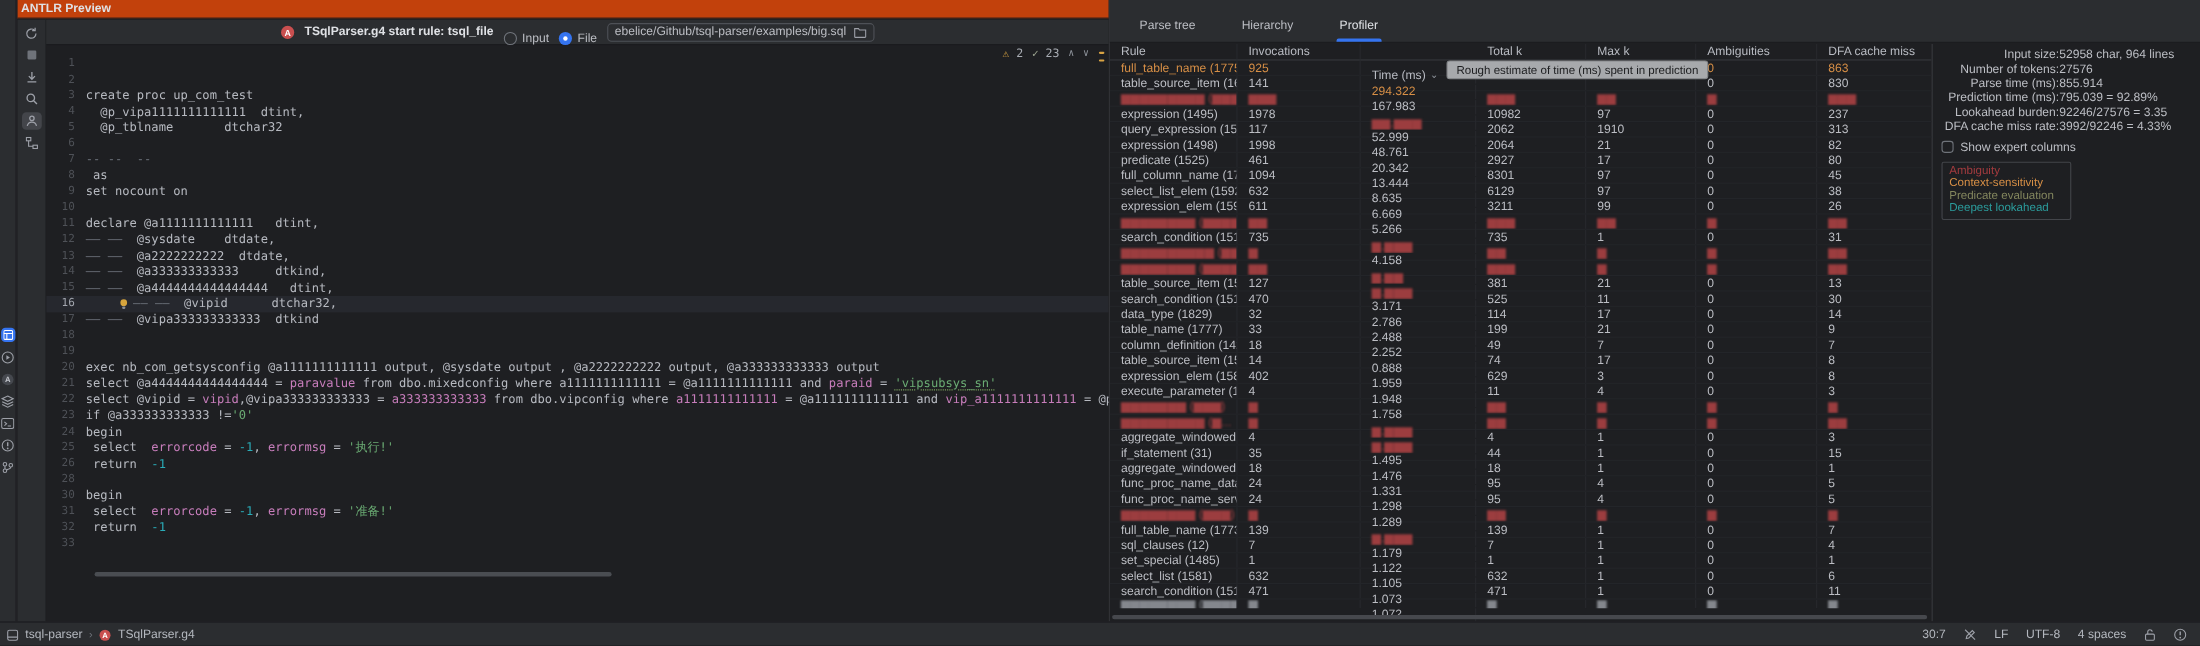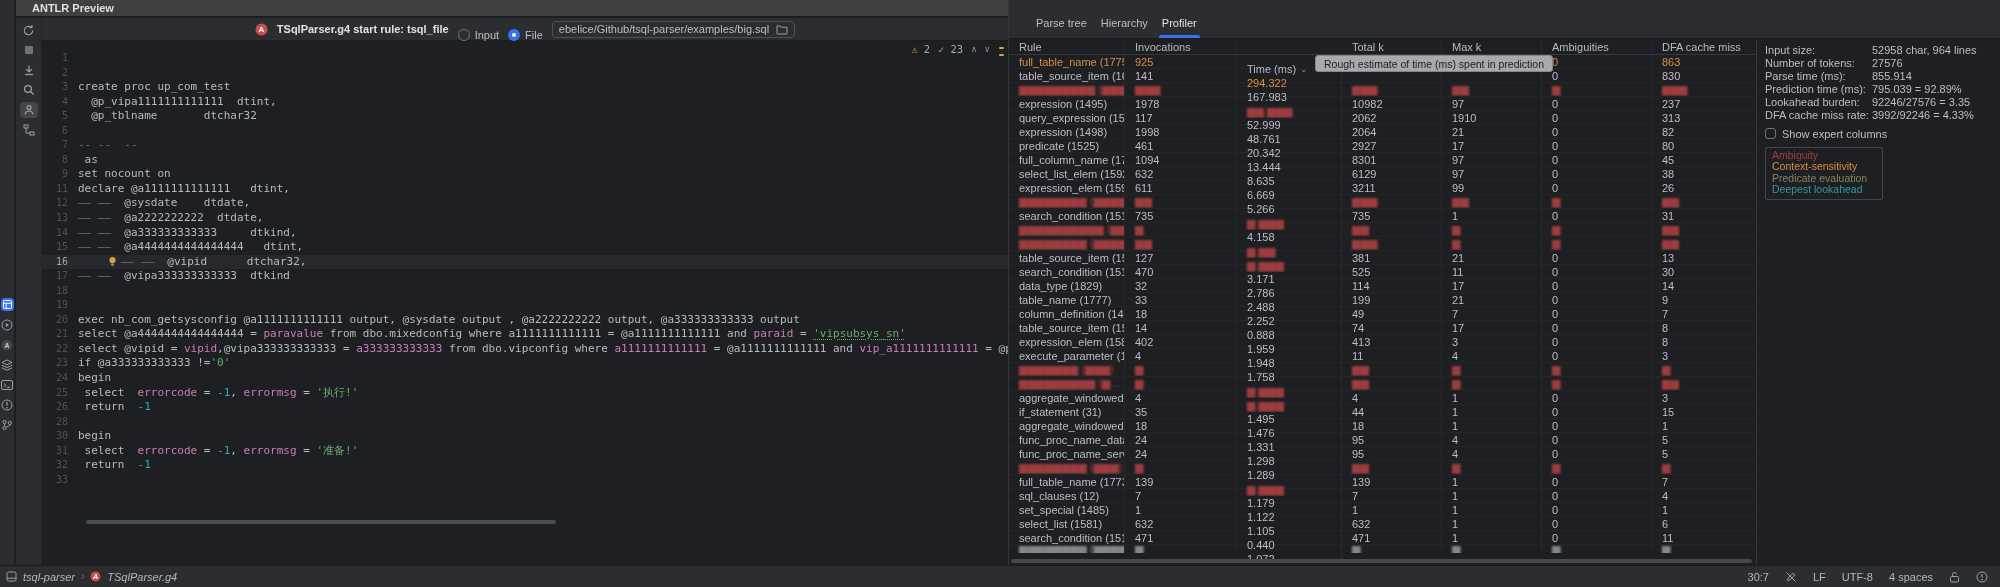--- a/index.html
+++ b/index.html
@@ -8,21 +8,21 @@
          font-family:"Liberation Sans","DejaVu Sans",sans-serif; color:#bcbec4; }
 
   
   .stripe { position:absolute; left:0; top:0; bottom:22px; width:15px; background:#2b2d30; border-right:1px solid #1e1f22; }
   .stripe-icons { position:absolute; top:298px; left:0; right:0; display:flex; flex-direction:column; align-items:center; gap:7px; }
   .stripe-btn { width:13px; height:13px; display:flex; align-items:center; justify-content:center; border-radius:4px; }
   .stripe-btn.active { background:#3574f0; }
 
   
   .left-panel { position:absolute; left:16px; top:0; width:992px; height:565px; }
-  .panel-title { height:17px; line-height:16px; padding-left:16px; background:#404040; border-bottom:1px solid #1a1b1e;
+  .panel-title { height:17px; line-height:16px; padding-left:3px; background:#c2410c; border-bottom:1px solid #1a1b1e;
                  color:#dfe1e5; font-size:11px; font-weight:bold; }
   .preview-body { position:absolute; top:18px; left:0; right:0; bottom:0; display:flex; }
   .tool-col { width:26px; background:#2b2d30; border-right:1px solid #222427; display:flex; flex-direction:column; align-items:center; padding-top:4px; gap:4px; }
   .tool-btn { width:18px; height:16px; display:flex; align-items:center; justify-content:center; border-radius:4px; }
   .tool-btn.active { background:#43454a; }
 
   .editor-zone { flex:1; display:flex; flex-direction:column; min-width:0; }
   .editor-toolbar { height:23px; background:#2b2d30; border-bottom:1px solid #1a1b1e; display:flex; align-items:center; justify-content:center; gap:9px; }
   .grammar-label { font-size:11px; font-weight:bold; color:#dfe1e5; }
   .radio-group { display:flex; align-items:center; gap:5px; font-size:11px; color:#bcbec4;margin-top:12px; }
@@ -49,21 +49,21 @@
   .bulb { display:inline-block; width:12px; margin-right:1px; vertical-align:middle; }
   .inspections { position:absolute; top:2px; right:18px; display:flex; align-items:center; gap:8px; font-size:10.5px; color:#a8acb3; }
   .warn-glyph { color:#d9a343; font-size:10px; }
   .check-glyph { color:#9ea792; font-size:10px; }
   .chev { color:#8e939b; font-size:9px; }
   .stripe-mark { position:absolute; right:4px; width:5px; height:2px; background:#d9a343; border-radius:1px; }
   .editor-hscroll { position:absolute; left:44px; top:479px; width:470px; height:4px; background:#4a4d52; border-radius:2px; }
 
   
   .right-panel { position:absolute; left:1008px; top:0; right:0; height:565px; background:#1e1f22; border-left:1px solid #323438; }
-  .tabbar { height:39px; background:#2b2d30; border-bottom:1px solid #1a1b1e; display:flex; align-items:flex-end; padding-left:27px; gap:14px; }
+  .tabbar { height:39px; background:#2b2d30; border-bottom:1px solid #1a1b1e; display:flex; align-items:flex-end; padding-left:27px; gap:42px; }
   .tab { font-size:11px; color:#bcbec4; padding-bottom:9px; position:relative; cursor:default; }
   .tab.active { color:#dfe1e5; }
   .tab.active::after { content:""; position:absolute; left:-3px; right:-3px; bottom:0; height:3px; background:#3574f0; border-radius:2px 2px 0 0; }
   .right-body { position:absolute; top:40px; left:0; right:0; bottom:0; display:flex; }
 
   .table-area { width:748px; position:relative; border-right:1px solid #37393e; overflow:hidden; }
   .thead { display:flex; height:15px; align-items:center; border-bottom:1px solid #36383d; color:#b8bbc2; font-size:11px; }
   .trow { display:flex; height:14px; align-items:center; border-bottom:1px solid #232529; font-size:11px; color:#bcbec4; }
   .cell { padding-left:10px; overflow:hidden; white-space:nowrap; border-right:1px solid #27292d; height:100%; display:flex; align-items:center; }
   .c0{width:116px;} .c1{width:112px;} .c2{width:105px;margin-top:43px;} .c3{width:100px;} .c4{width:100px;} .c5{width:110px;} .c6{flex:1; border-right:none;}
@@ -72,31 +72,31 @@
   .trow.red .cell span { filter:blur(1.1px); }
   .trow.partial { color:#84878d; height:8px; overflow:hidden; border-bottom:none; }
   .trow.partial .cell span { filter:blur(1.1px); }
   .sort-chev { font-size:9px; color:#8e939b; margin-left:4px; }
   .tooltip { position:absolute; left:306px; top:15px; height:17px; display:flex; align-items:center; padding:0 8px;
              background:#a7a9ac; border:1px solid #85878a; border-radius:3px; color:#1c1d1f; font-size:10.5px; z-index:5; white-space:nowrap; }
   .table-hscroll { position:absolute; bottom:2px; left:2px; right:4px; height:4px; background:#46484d; border-radius:2px; }
 
   .stats { flex:1; padding:5px 0 0 8px; font-size:11px; color:#bcbec4; }
   .stat-row { display:flex; margin-bottom:1.5px; line-height:11.5px; }
-  .stat-label { width:107px; flex:none; }
+  .stat-label { width:107px; flex:none;text-align:right; }
   .stat-value { white-space:nowrap; }
   .checkbox-row { display:flex; align-items:center; gap:6px; margin-top:6px; }
   .checkbox { width:11px; height:11px; border:1px solid #6f737a; border-radius:3px; background:transparent; }
   .legend-box { margin-top:7px; width:118px; border:1px solid #43454a; border-radius:2px; padding:2px 6px 3px 6px; }
   .legend-item { font-size:10.5px; line-height:11.5px; }
 
   
   .statusbar { position:absolute; left:0; right:0; bottom:0; height:22px; background:#2b2d30; border-top:1px solid #1a1b1e;
                display:flex; align-items:center; font-size:11px; color:#b4b8bf; padding:0 12px 0 6px; gap:6px; }
-  .sb-left { display:flex; align-items:center; gap:6px;font-style:italic; }
+  .sb-left { display:flex; align-items:flex-end; gap:6px; }
   .sb-sep { color:#6f737a; font-size:10px; }
   .sb-right { margin-left:auto; display:flex; align-items:center; gap:16px; }
   .sb-item { display:flex; align-items:center; }
   svg { display:block; }
 </style>
 </head>
 <body>
 
 <div class="app">
 
@@ -223,20 +223,21 @@
           <div id="editor-lines">
               <div class="eline"><span class="gutter">1</span><span class="code"></span></div>
               <div class="eline"><span class="gutter">2</span><span class="code"></span></div>
               <div class="eline"><span class="gutter">3</span><span class="code"><span class="tok d">create proc up_com_test</span></span></div>
               <div class="eline"><span class="gutter">4</span><span class="code"><span class="tok d">  @p_vipa1111111111111  dtint,</span></span></div>
               <div class="eline"><span class="gutter">5</span><span class="code"><span class="tok d">  @p_tblname       dtchar32</span></span></div>
               <div class="eline"><span class="gutter">6</span><span class="code"></span></div>
               <div class="eline"><span class="gutter">7</span><span class="code"><span class="tok cmt">-- --  --</span></span></div>
               <div class="eline"><span class="gutter">8</span><span class="code"><span class="tok d"> as</span></span></div>
               <div class="eline"><span class="gutter">9</span><span class="code"><span class="tok d">set nocount on</span></span></div>
+              <div class="eline"><span class="gutter">10</span><span class="code"></span></div>
               <div class="eline"><span class="gutter">11</span><span class="code"><span class="tok d">declare @a1111111111111   dtint,</span></span></div>
               <div class="eline"><span class="gutter">12</span><span class="code"><span class="tok dim">—— ——  </span><span class="tok d">@sysdate    dtdate,</span></span></div>
               <div class="eline"><span class="gutter">13</span><span class="code"><span class="tok dim">—— ——  </span><span class="tok d">@a2222222222  dtdate,</span></span></div>
               <div class="eline"><span class="gutter">14</span><span class="code"><span class="tok dim">—— ——  </span><span class="tok d">@a333333333333     dtkind,</span></span></div>
               <div class="eline"><span class="gutter">15</span><span class="code"><span class="tok dim">—— ——  </span><span class="tok d">@a4444444444444444   dtint,</span></span></div>
               <div class="eline active"><span class="gutter">16</span><span class="code"><span class="bulb"><svg width="9" height="11" viewBox="0 0 10 12">
                       <circle cx="5" cy="4.5" r="3.4" fill="#d6a43c"></circle>
                       <rect x="3.4" y="8.3" width="3.2" height="2.5" rx="0.8" fill="#8a8d92"></rect>
                     </svg></span><span class="tok dim">—— ——  </span><span class="tok d">@vipid      dtchar32,</span></span></div>
               <div class="eline"><span class="gutter">17</span><span class="code"><span class="tok dim">—— ——  </span><span class="tok d">@vipa333333333333  dtkind</span></span></div>
@@ -755,21 +756,21 @@
               <div class="cell c0">
                 <span>expression_elem (1589)</span>
               </div>
               <div class="cell c1">
                 <span>402</span>
               </div>
               <div class="cell c2">
                 <span>1.948</span>
               </div>
               <div class="cell c3">
-                <span>413</span>
+                <span>629</span>
               </div>
               <div class="cell c4">
                 <span>3</span>
               </div>
               <div class="cell c5">
                 <span>0</span>
               </div>
               <div class="cell c6">
                 <span>8</span>
               </div>
@@ -1051,21 +1052,21 @@
               </div>
             </div>
             <div class="trow">
               <div class="cell c0">
                 <span>select_list (1581)</span>
               </div>
               <div class="cell c1">
                 <span>632</span>
               </div>
               <div class="cell c2">
-                <span>0.440</span>
+                <span>1.073</span>
               </div>
               <div class="cell c3">
                 <span>632</span>
               </div>
               <div class="cell c4">
                 <span>1</span>
               </div>
               <div class="cell c5">
                 <span>0</span>
               </div>

